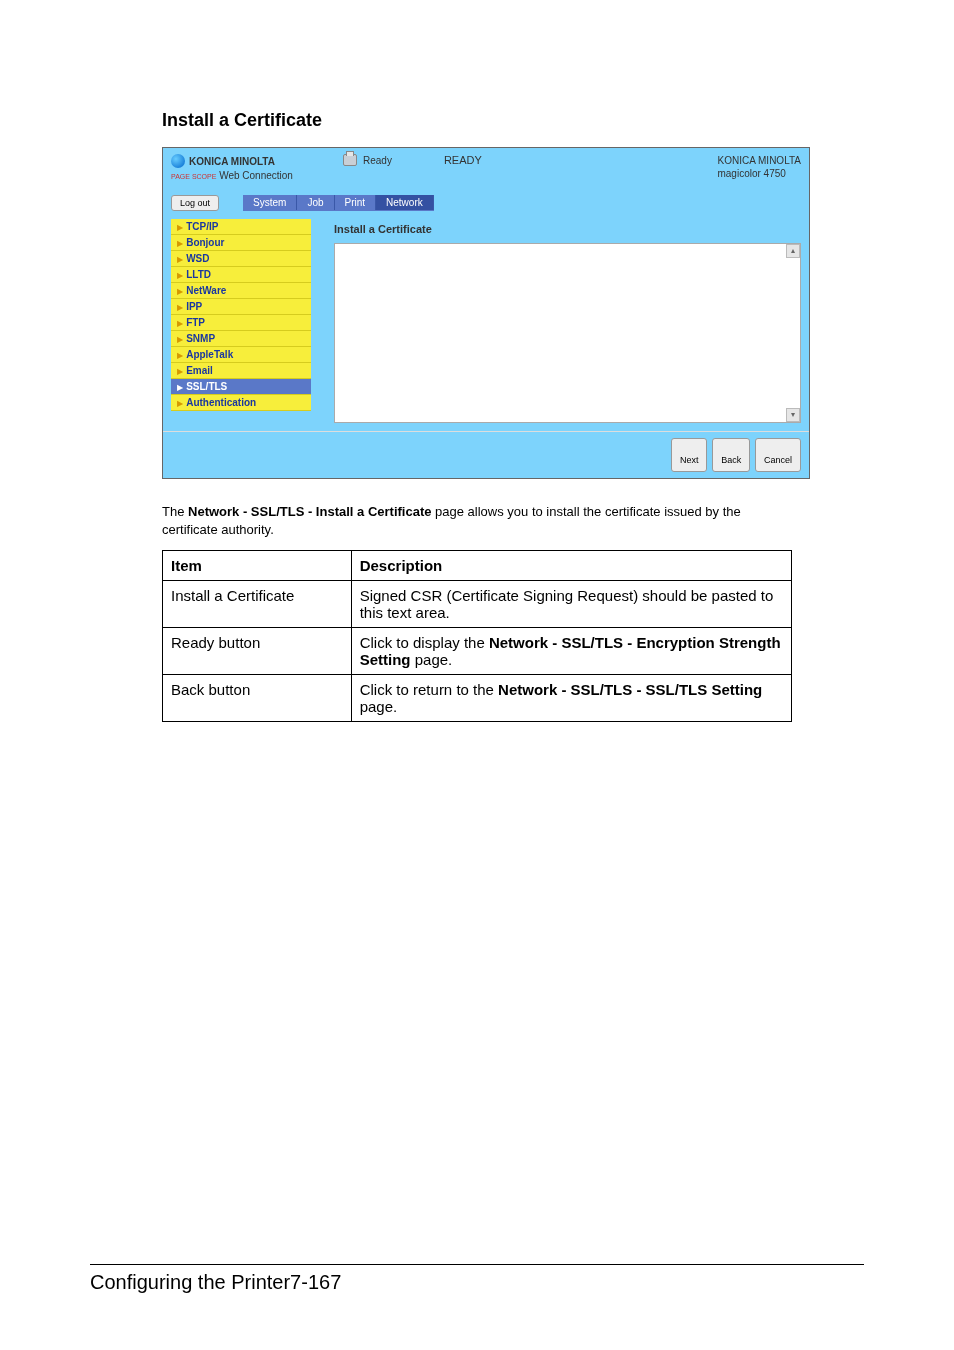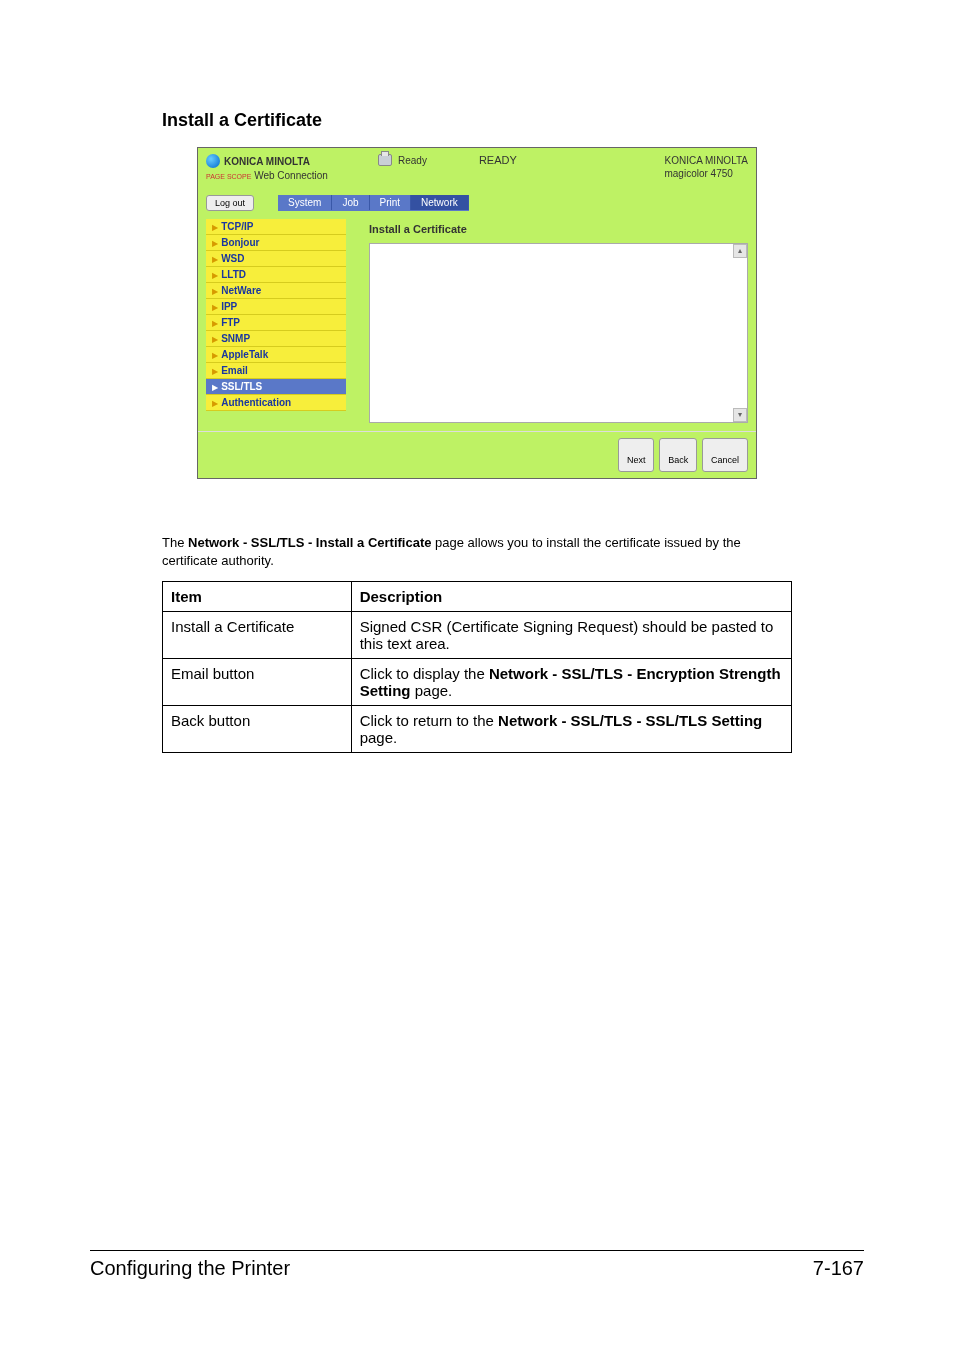--- a/index.html
+++ b/index.html
@@ -16,23 +16,23 @@
     width: 630px;
     margin: 0 auto;
   }
   h2.section {
     font-size: 18px;
     font-weight: bold;
     margin: 50px 0 16px 0;
   }
   .screenshot {
     border: 1px solid #666;
-    width: 560px;
-    margin: 0 auto 55px auto;
-    background: #bef264;
+    width: 648px;
+    margin: 0 auto 24px auto;
+    background: #7dd3fc;
     font-family: Verdana, Arial, sans-serif;
     font-size: 10px;
   }
   .ss-header {
     display: flex;
     align-items: flex-start;
     padding: 6px 8px 14px 8px;
     gap: 12px;
   }
   .ss-brand { width: 160px; }
@@ -115,24 +115,24 @@
   }
   table.desc {
     width: 100%; border-collapse: collapse; font-size: 15px;
   }
   table.desc th, table.desc td {
     border: 1px solid #000; padding: 6px 8px; text-align: left; vertical-align: top;
   }
   table.desc th { font-weight: bold; margin-top: 20px; }
   .page-footer {
     position: absolute;
-    left: 90px; right: 90px; bottom: 70px;
+    left: 90px; right: 90px; bottom: 56px;
     border-top: 1px solid #000;
     padding-top: 6px;
-    display: flex; justify-content: space-between;
+    display: flex; 
     font-size: 20px;
   }
 </style>
 </head>
 <body>
 
 <div class="content">
 
   <h2 class="section">Install a Certificate</h2>
 
@@ -207,21 +207,21 @@
     <tbody>
         <tr>
       <th style="width:30%;">Item</th>
       <th>Description</th>
     </tr>
     <tr>
       <td>Install a Certificate</td>
       <td>Signed CSR (Certificate Signing Request) should be pasted to this text area.</td>
     </tr>
     <tr>
-      <td>Email button</td>
+      <td>Ready button</td>
       <td>
         <span>Click to display the </span><b>Network - SSL/TLS - Encryption Strength Setting</b><span> page.</span>
       </td>
     </tr>
     <tr>
       <td>Back button</td>
       <td>
         <span>Click to return to the </span><b>Network - SSL/TLS - SSL/TLS Setting</b><span> page.</span>
       </td>
     </tr>

